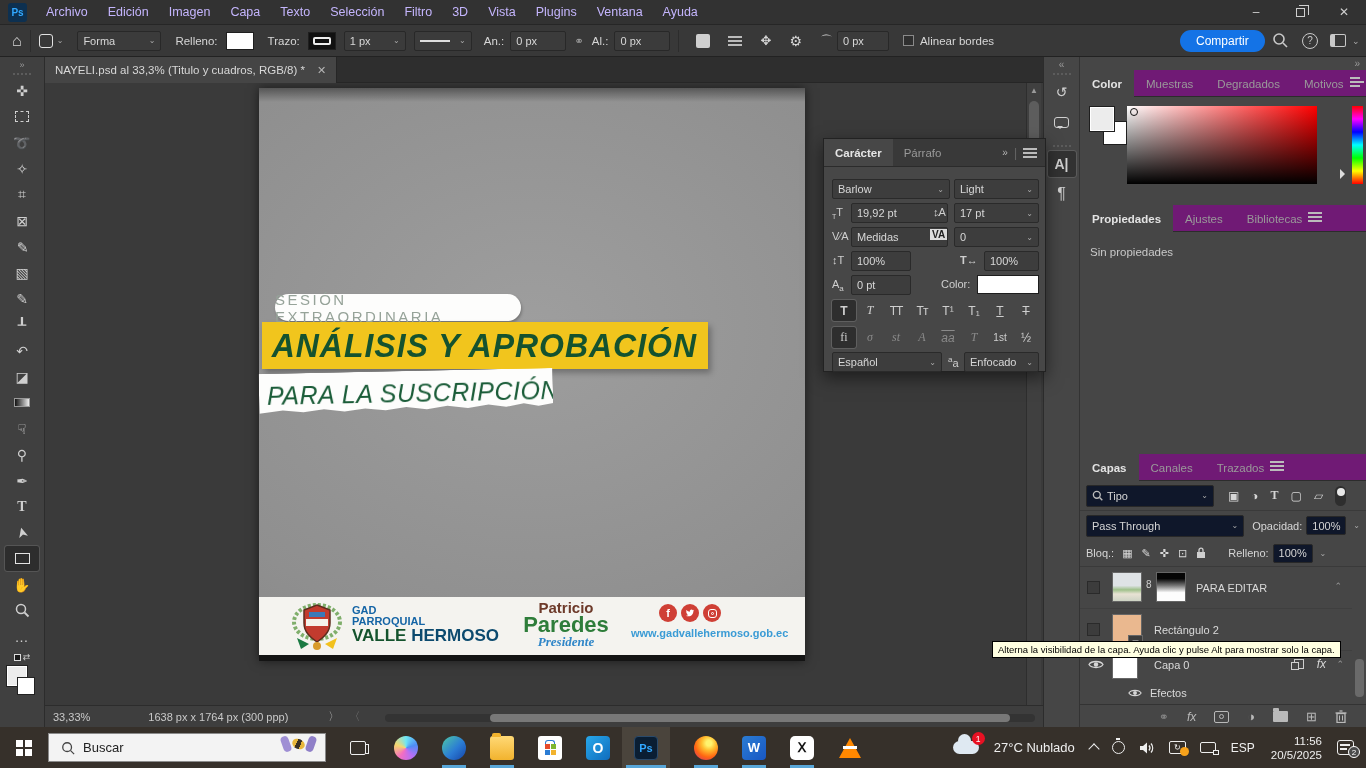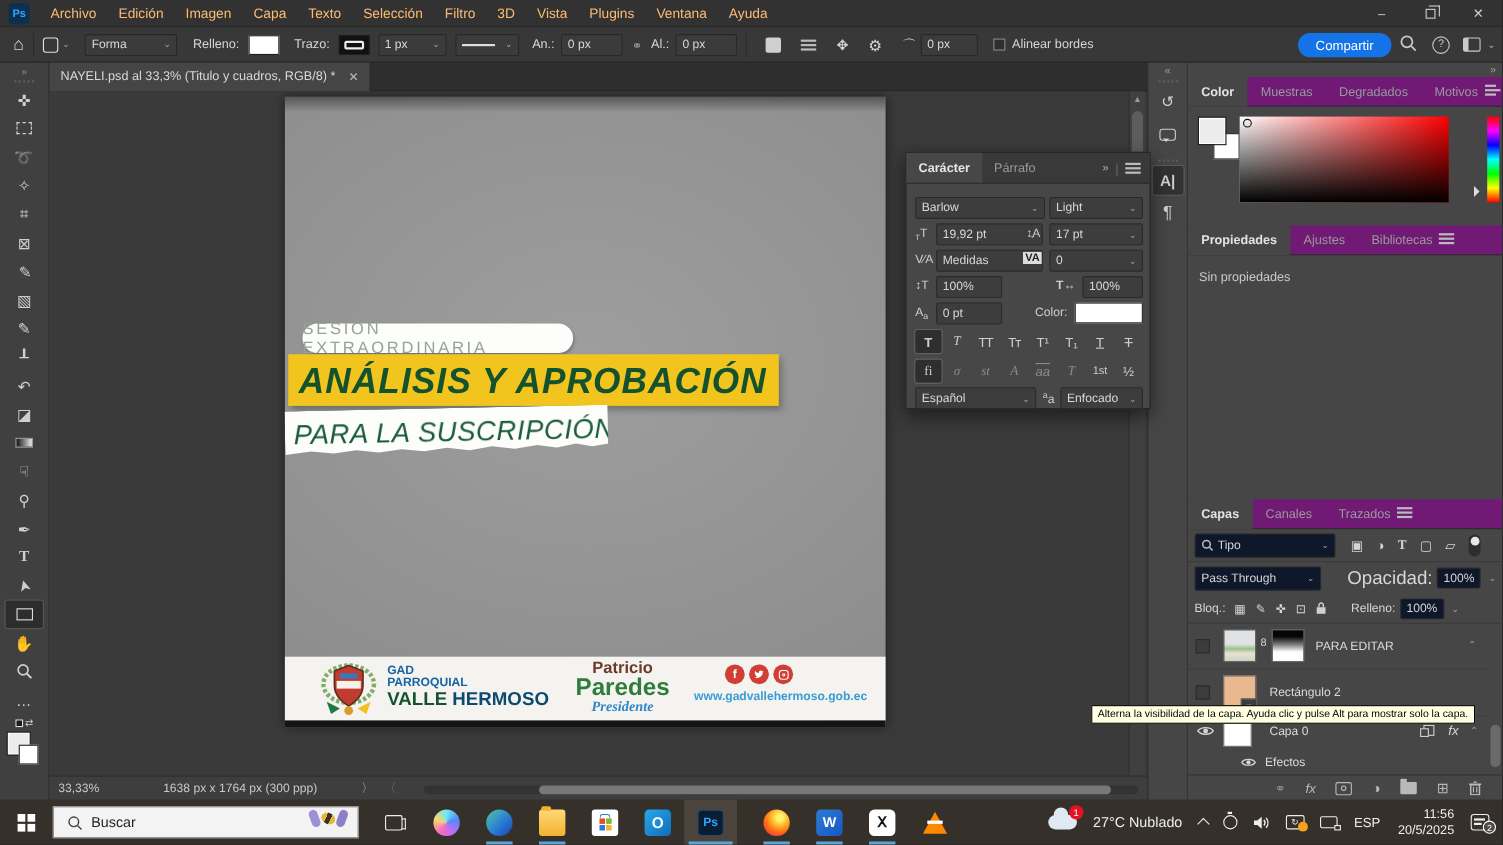--- a/index.html
+++ b/index.html
@@ -2,21 +2,21 @@
 <html><head>
 <meta charset="utf-8">
 <style>
   *{box-sizing:border-box}
   body{margin:0;background:#000;font-family:"Liberation Sans",sans-serif}
   #root{position:relative;width:1366px;height:768px;overflow:hidden;background:#3a3a3a;color:#d6d6d6;font-size:12px}
   .row{display:flex;align-items:center}
   
   .titlebar{position:absolute;left:0;top:0;width:1366px;height:25px;background:#323232;display:flex;align-items:center;border-bottom:1px solid #262626}
   .ps-badge{width:19px;height:19px;margin:0 9px 0 8px;background:#0d3050;border-radius:3px;color:#31a8ff;font-weight:bold;font-size:10px;display:flex;align-items:center;justify-content:center}
-  .menu-item{padding:0 10px;font-size:12.5px;color:#fdba74;line-height:25px;cursor:default}
+  .menu-item{padding:0 10px;font-size:12.5px;color:#c4b5fd;line-height:25px;cursor:default}
   .winbtns{margin-left:auto;display:flex}
   .winbtn{width:44px;height:25px;display:flex;align-items:center;justify-content:center;color:#cfcfcf;font-size:12px}
   .restore-sq{width:9px;height:9px;border:1px solid #cfcfcf;position:relative}
   .restore-sq:before{content:"";position:absolute;left:2px;top:-4px;width:9px;height:9px;border:1px solid #cfcfcf;border-bottom:none;border-left:none}
   
   .optionsbar{position:absolute;left:0;top:25px;width:1366px;height:32px;background:#383838;border-bottom:1px solid #222;display:flex;align-items:center;font-size:11.5px}
   .ob-sep{width:1px;height:22px;background:#2c2c2c;margin:0 8px}
   .field{background:#3b3b3b;border:1px solid #282828;border-radius:2px;color:#d8d8d8;display:flex;align-items:center;padding:0 5px;height:20px;font-size:11px;white-space:nowrap}
   .chev{margin-left:auto;color:#aaa;font-size:8px;padding-left:5px}
   .swatch{width:28px;height:18px;border:1px solid #1f1f1f;background:#fff}
@@ -383,21 +383,21 @@
         <span style="margin-left:12px;width:11px;height:20px;background:#2e2e2e;border-radius:6px;position:relative">
             <i style="position:absolute;left:1.5px;top:2px;width:8px;height:8px;background:#e8e8e8;border-radius:50%"></i>
           </span>
       </div>
 
       <div class="row" style="height:29px;padding:0 6px">
         <div class="mini-sel" style="width:160px">
             <span>Pass Through</span>
             <span class="chev">⌄</span>
           </div>
-        <span style="margin-left:24px;font-size:17px">Opacidad:</span>
+        <span style="margin-left:8px;font-size:11px">Opacidad:</span>
         <div class="mini-sel" style="width:40px;margin-left:4px;height:19px">100%</div>
         <span class="chev" style="margin-left:2px">⌄</span>
       </div>
 
       <div class="row" style="height:27px;padding:0 6px;border-bottom:1px solid #3a3a3a">
         <span style="font-size:11px">Bloq.:</span>
         <span style="margin-left:8px;font-size:11px">▦</span>
         <span style="margin-left:9px;font-size:11px">✎</span>
         <span style="margin-left:9px;font-size:11px">✜</span>
         <span style="margin-left:9px;font-size:11px">⊡</span>

